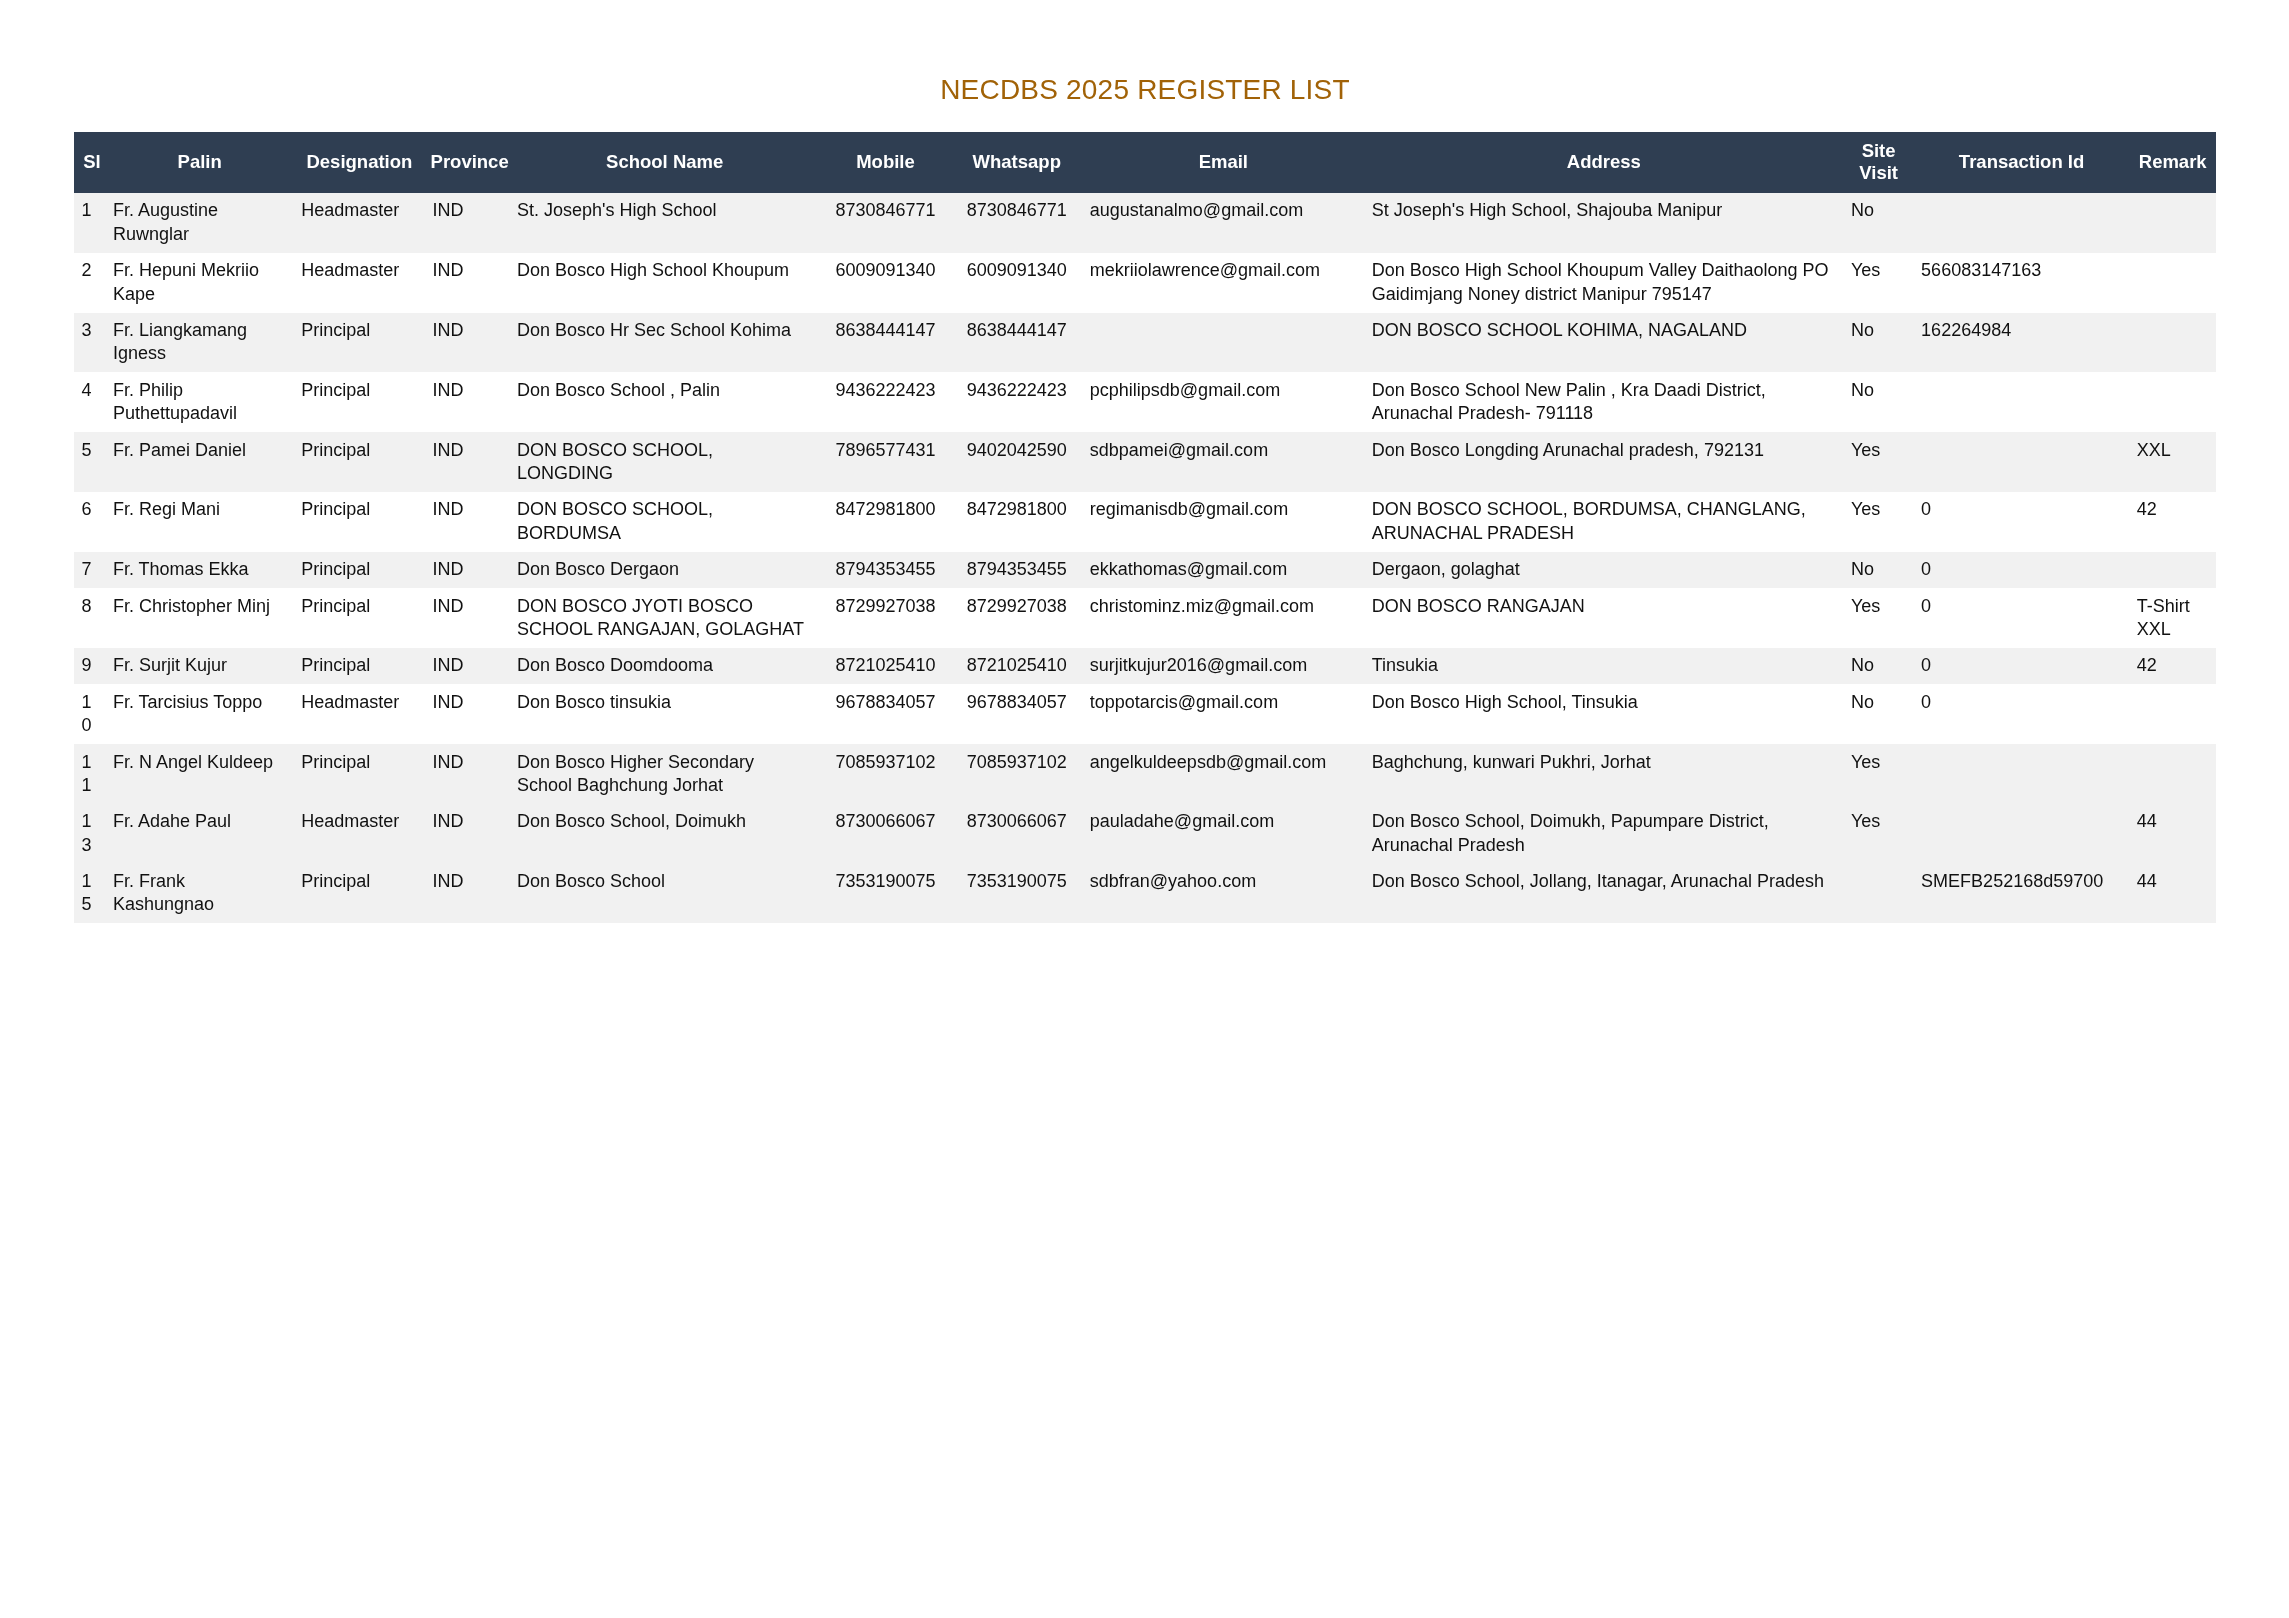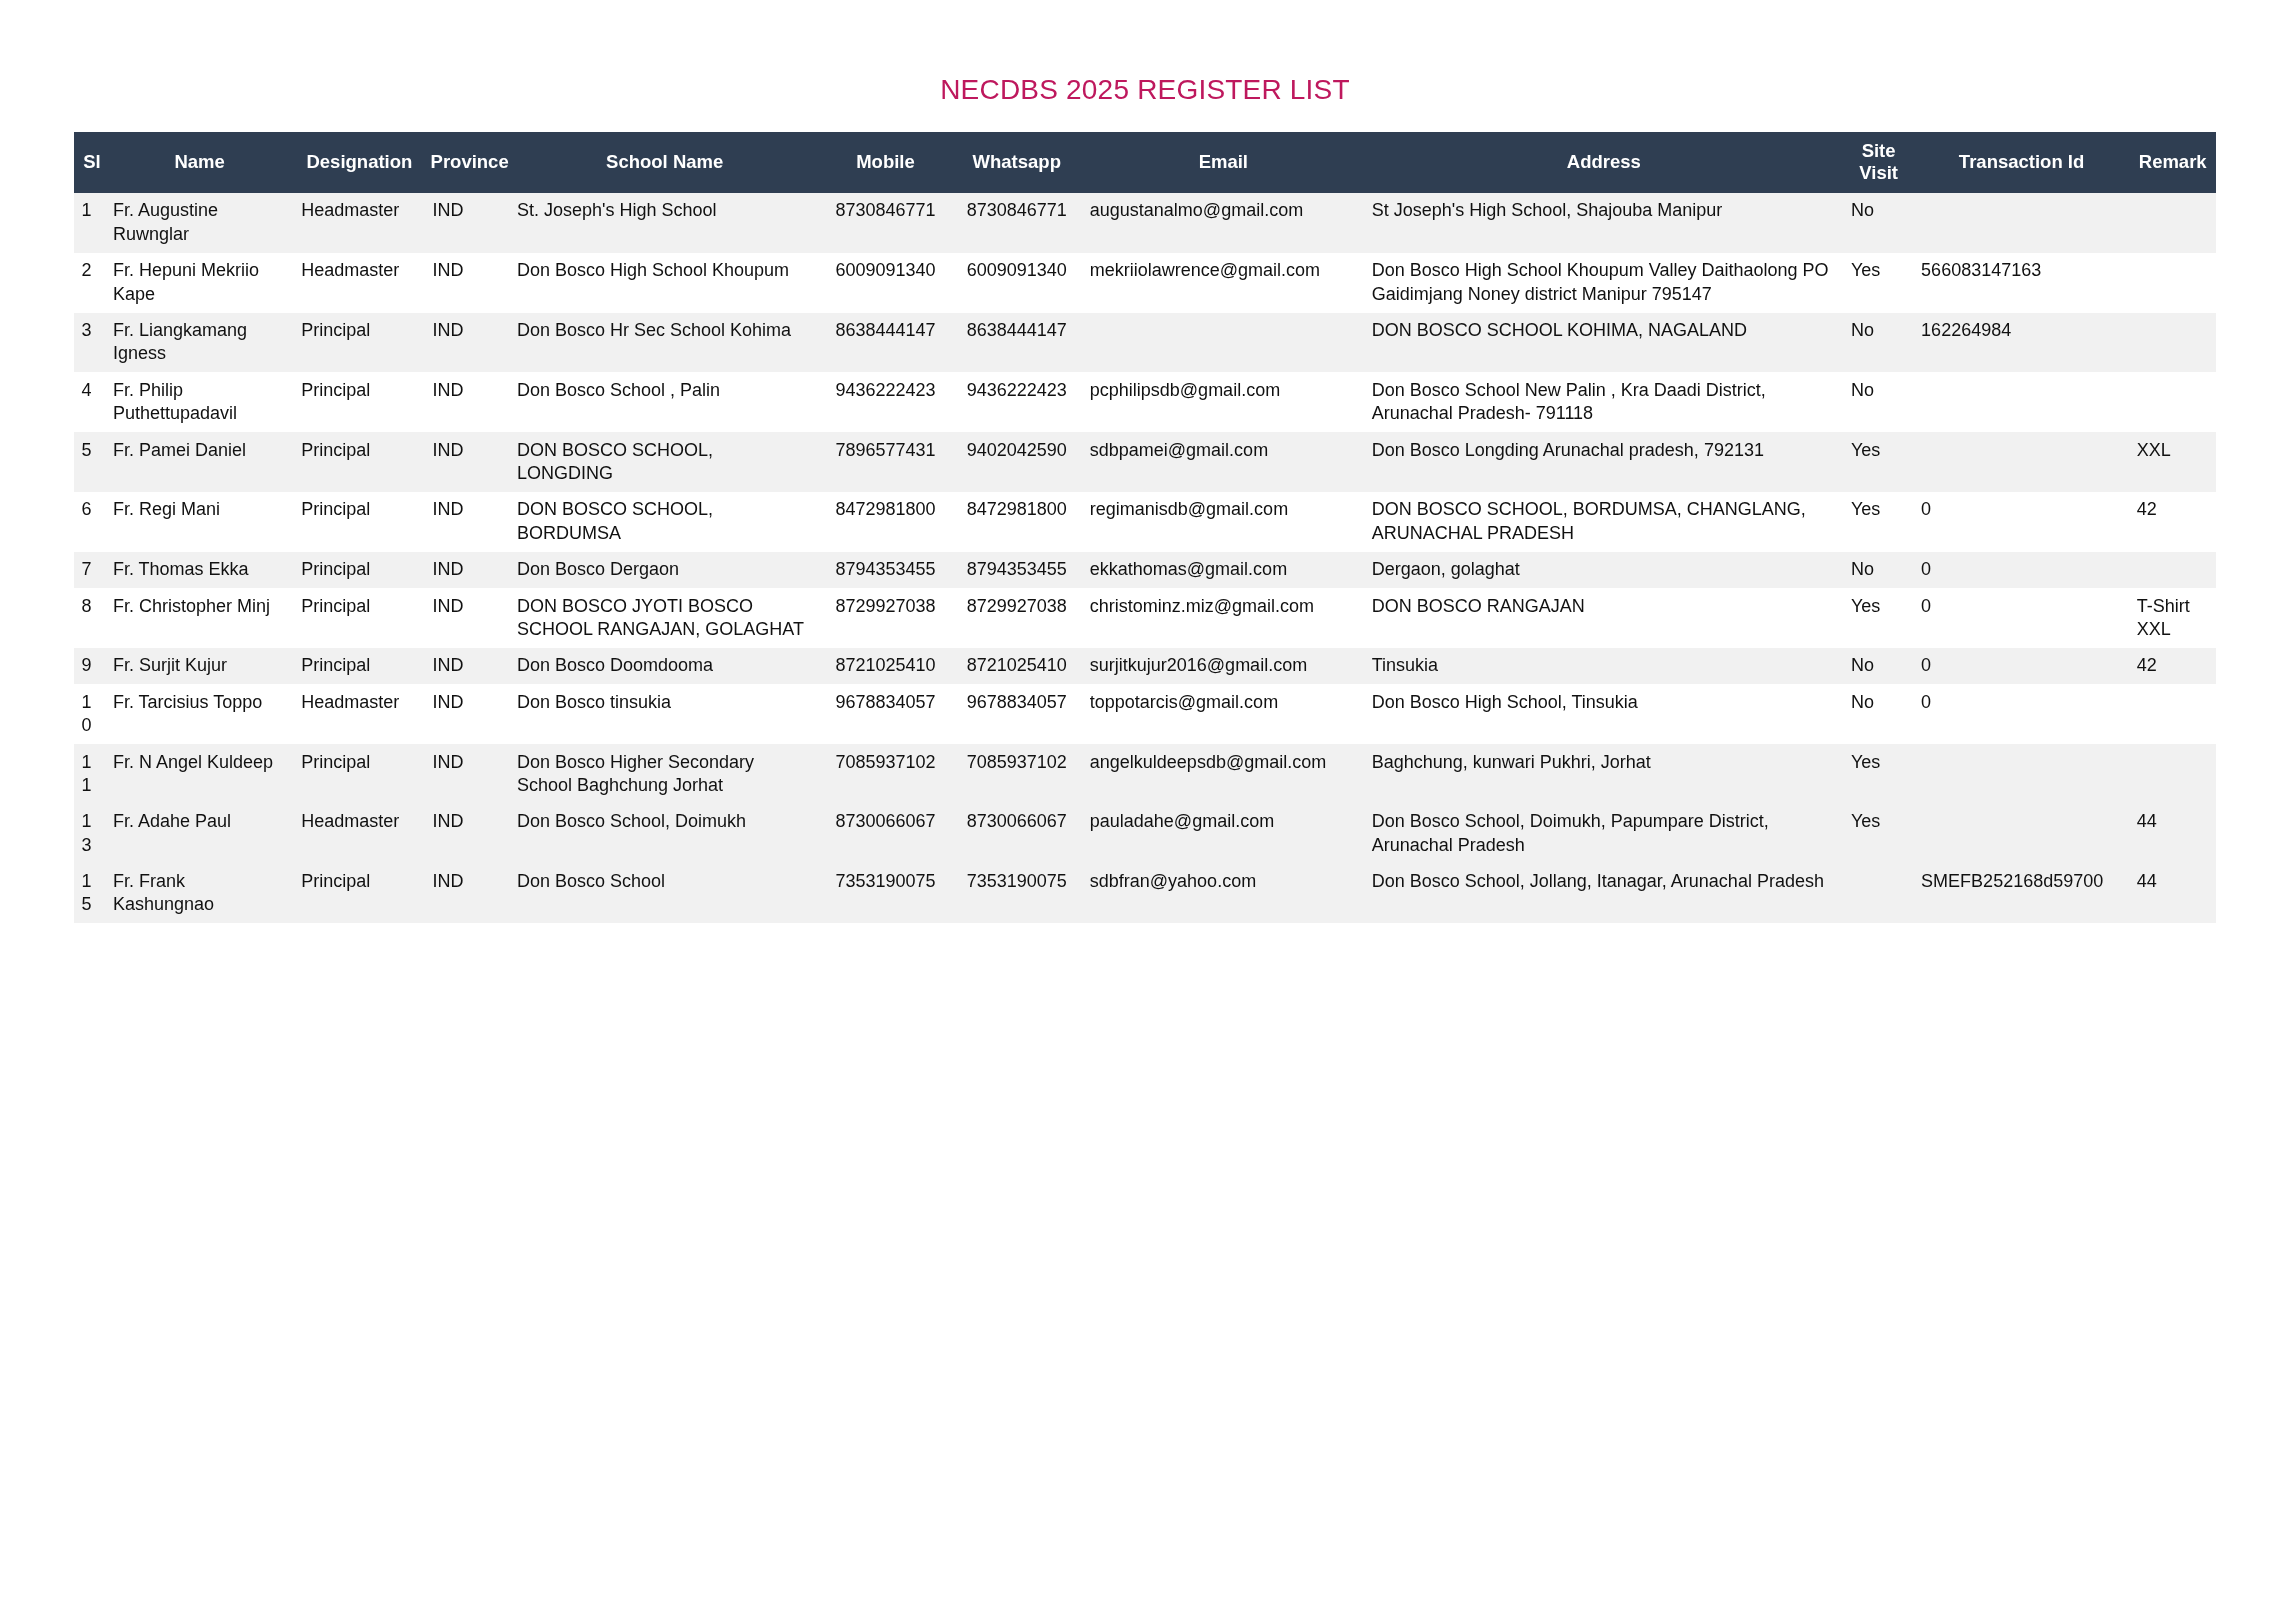--- a/index.html
+++ b/index.html
@@ -18,21 +18,21 @@
     position: relative;
     width: 2290px;
     height: 1619px;
     box-sizing: border-box;
     padding: 0;
   }
   .doc-title {
     text-align: center;
     font-size: 28px;
     font-weight: 400;
-    color: #be185d;
+    color: #a16207;
     margin: 0;
     padding-top: 74px;
     letter-spacing: 0.2px;
   }
   .table-wrap {
     margin: 26px 74px 0 74px;
   }
   table.register {
     border-collapse: collapse;
     width: 2142px;
@@ -104,21 +104,21 @@
           <col class="c-whats">
           <col class="c-email">
         <col class="c-addr">
           <col class="c-site">
           <col class="c-trans">
           <col class="c-remark">
       </colgroup>
       <thead>
         <tr>
           <th class="left">Sl</th>
-          <th>Name</th>
+          <th>Palin</th>
           <th>Designation</th>
           <th>Province</th>
           <th>School Name</th>
           <th>Mobile</th>
           <th>Whatsapp</th>
           <th>Email</th>
           <th>Address</th>
           <th>Site Visit</th>
           <th>Transaction Id</th>
           <th>Remark</th>

